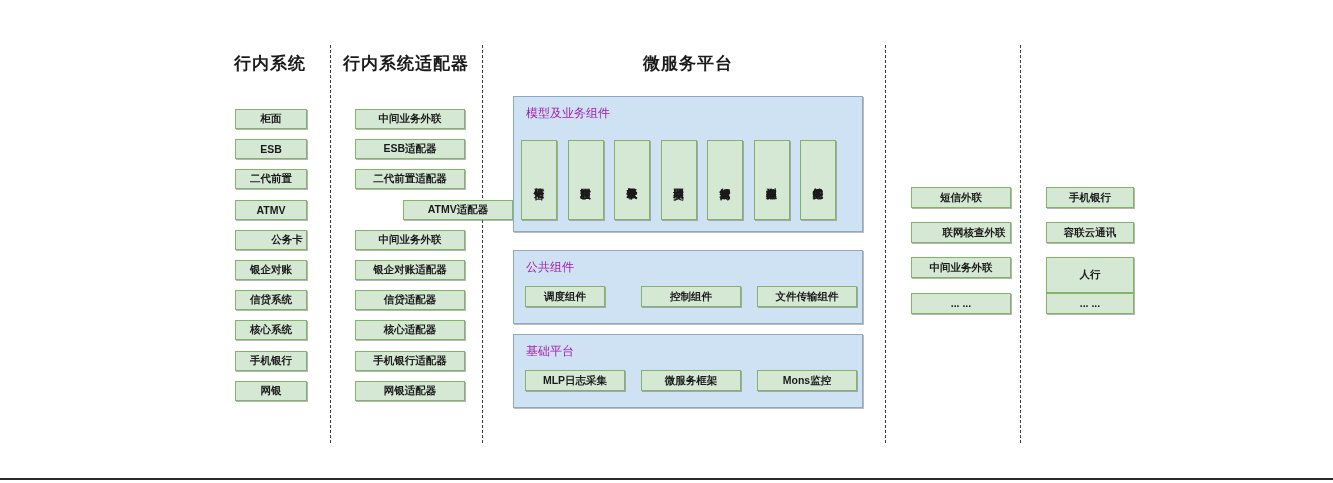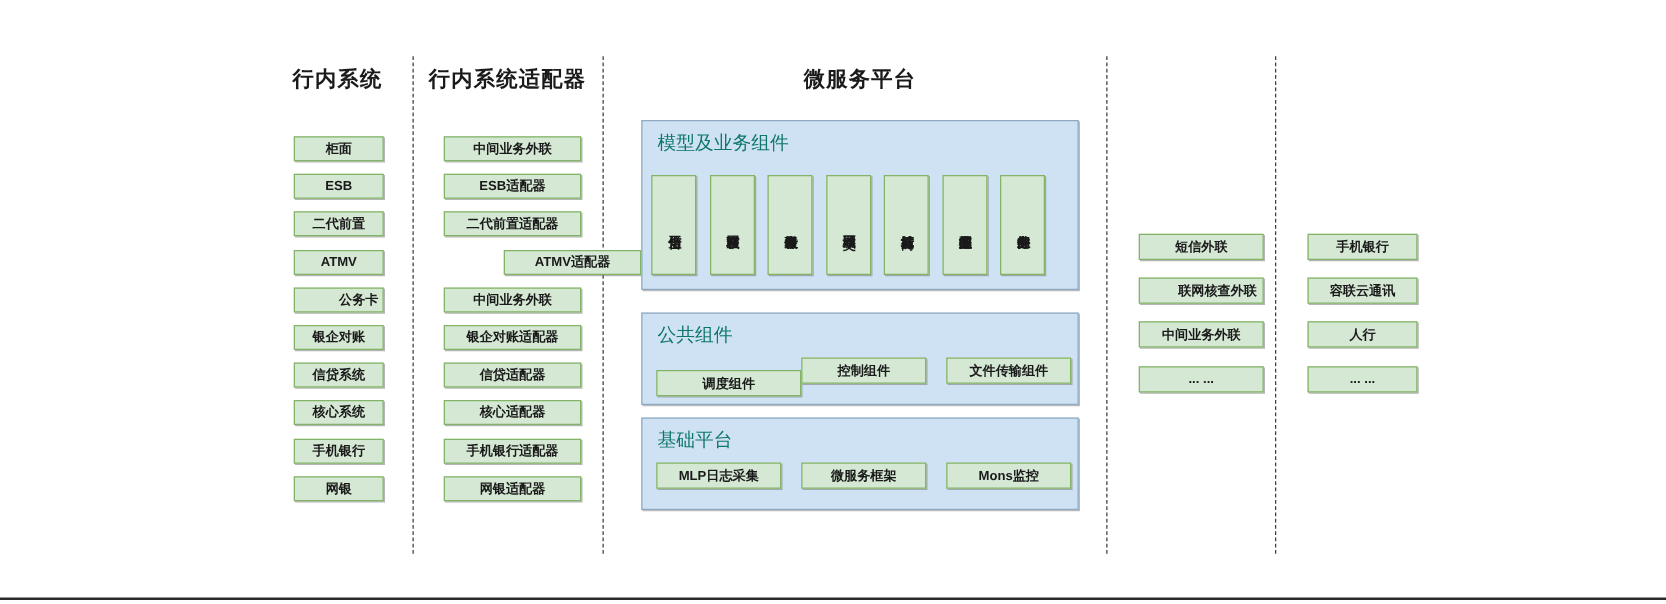--- a/index.html
+++ b/index.html
@@ -37,21 +37,21 @@
 
   
   .panel {
     position: absolute;
     background: #cfe2f3;
     border: 1px solid #8ea9c1;
     box-shadow: 1px 1px 0 rgba(120,120,120,0.5);
   }
   .panel-title {
     position: absolute; left: 12px; top: 8px;
-    font-size: 15px; color: #0f766e; font-weight: normal;
+    font-size: 12px; color: #a21caf; font-weight: normal;
     white-space: nowrap;
   }
 
   
   .vbox {
     position: absolute;
     background: #d5e8d4;
     border: 1px solid #82b366;
     box-shadow: 1px 1px 0 rgba(120,120,120,0.55);
     display: flex; align-items: center; justify-content: center;
@@ -99,21 +99,21 @@
     <div class="gbox" style="left: 355px; top: 320.4px; width: 110px; height: 20px;">核心适配器</div>
     <div class="gbox" style="left: 355px; top: 350.6px; width: 110px; height: 20px;">手机银行适配器</div>
     <div class="gbox" style="left: 355px; top: 380.8px; width: 110px; height: 20px;">网银适配器</div>
     <div class="col-title" style="left: 548px; top: 52px; width: 280px;">微服务平台</div>
     <div class="gbox" style="left: 911px; top: 187px; width: 100px; height: 21px;">短信外联</div>
     <div class="gbox" style="left: 911px; top: 222.2px; width: 100px; height: 21px; padding-left: 26px;">联网核查外联</div>
     <div class="gbox" style="left: 911px; top: 257.4px; width: 100px; height: 21px;">中间业务外联</div>
     <div class="gbox" style="left: 911px; top: 292.6px; width: 100px; height: 21px;">... ...</div>
     <div class="gbox" style="left: 1046px; top: 187px; width: 88px; height: 21px;">手机银行</div>
     <div class="gbox" style="left: 1046px; top: 222.2px; width: 88px; height: 21px;">容联云通讯</div>
-    <div class="gbox" style="left: 1046px; top: 257.4px; width: 88px; height: 21px;">人行</div>
+    <div class="gbox" style="left: 1046px; top: 257.4px; width: 88px; height: 36px;">人行</div>
     <div class="gbox" style="left: 1046px; top: 292.6px; width: 88px; height: 21px;">... ...</div>
     <div class="panel" style="left: 513px; top: 96px; width: 350px; height: 136px;">
       <div class="panel-title">模型及业务组件</div>
     </div>
     <div class="vbox" style="left: 521px; top: 140px; width: 36px; height: 80px;">
       <span>短信平台</span>
     </div>
     <div class="vbox" style="left: 567.5px; top: 140px; width: 36px; height: 80px;">
       <span>联网核查</span>
     </div>
@@ -128,21 +128,21 @@
     </div>
     <div class="vbox" style="left: 753.5px; top: 140px; width: 36px; height: 80px;">
       <span>中间业务模型</span>
     </div>
     <div class="vbox" style="left: 800px; top: 140px; width: 36px; height: 80px;">
       <span>中间业务组件</span>
     </div>
     <div class="panel" style="left: 513px; top: 250px; width: 350px; height: 74px;">
       <div class="panel-title">公共组件</div>
     </div>
-    <div class="gbox" style="left: 525px; top: 296px; width: 116px; height: 21px;">调度组件</div>
+    <div class="gbox" style="left: 525px; top: 286px; width: 80px; height: 21px;">调度组件</div>
     <div class="gbox" style="left: 641px; top: 286px; width: 100px; height: 21px;">控制组件</div>
     <div class="gbox" style="left: 757px; top: 286px; width: 100px; height: 21px;">文件传输组件</div>
     <div class="panel" style="left: 513px; top: 334px; width: 350px; height: 74px;">
       <div class="panel-title">基础平台</div>
     </div>
     <div class="gbox" style="left: 525px; top: 370px; width: 100px; height: 21px;">MLP日志采集</div>
     <div class="gbox" style="left: 641px; top: 370px; width: 100px; height: 21px;">微服务框架</div>
     <div class="gbox" style="left: 757px; top: 370px; width: 100px; height: 21px;">Mons监控</div>
     <div class="footer-rule"></div>
   </div>

